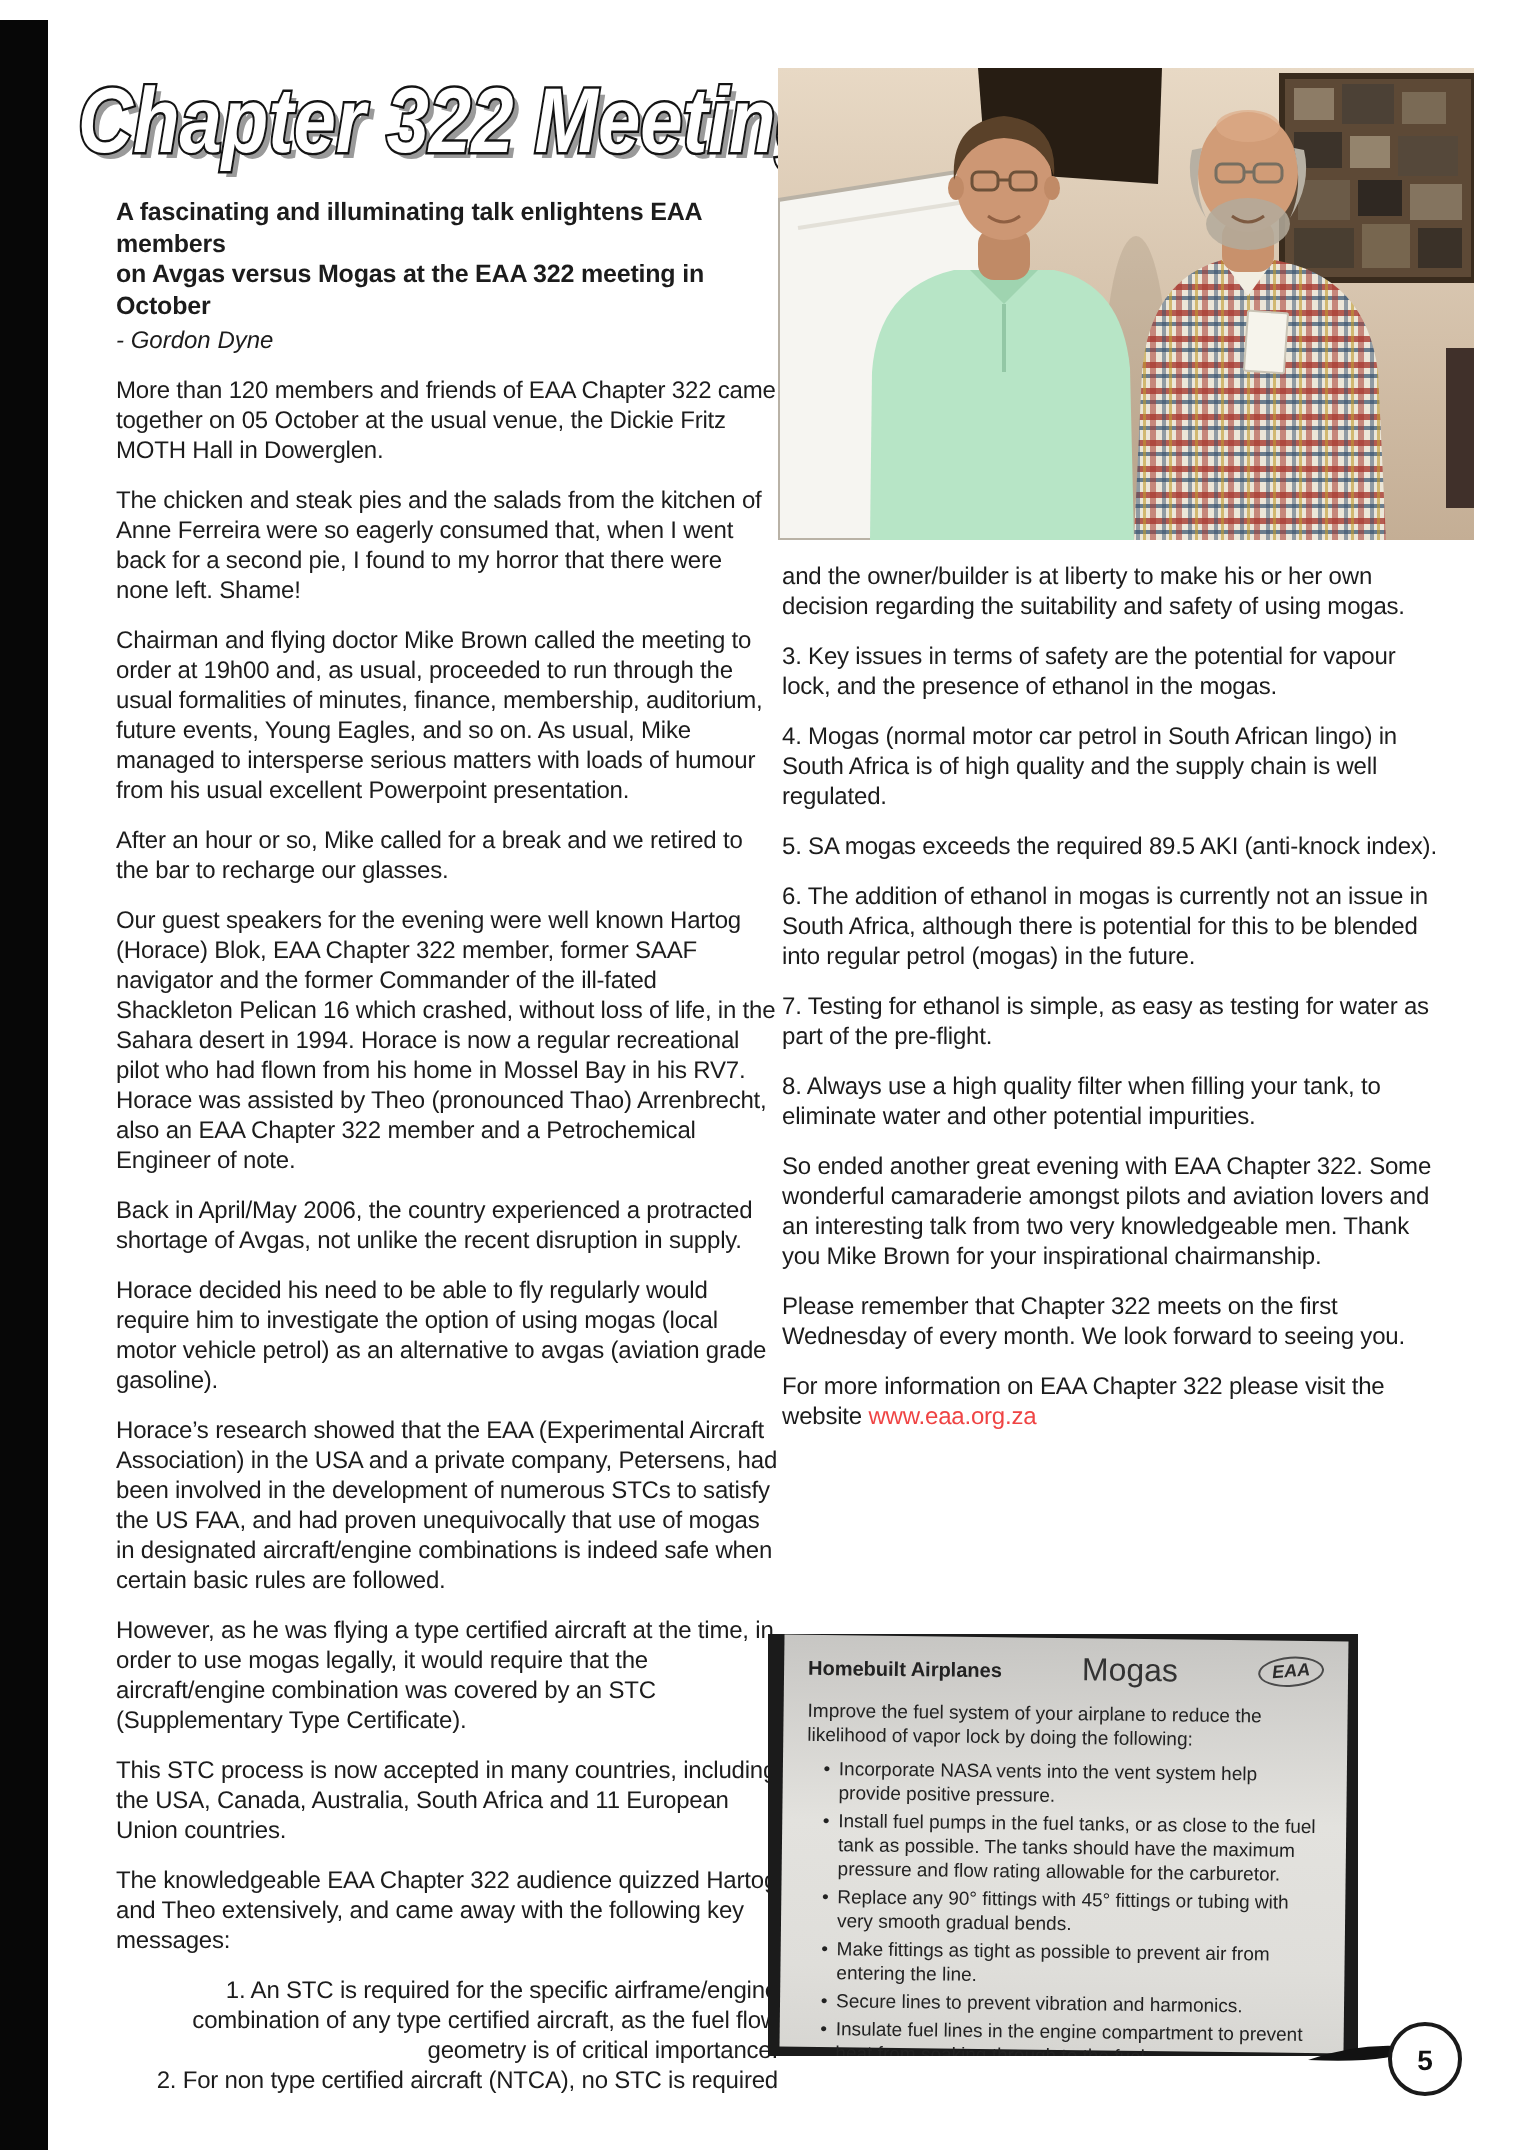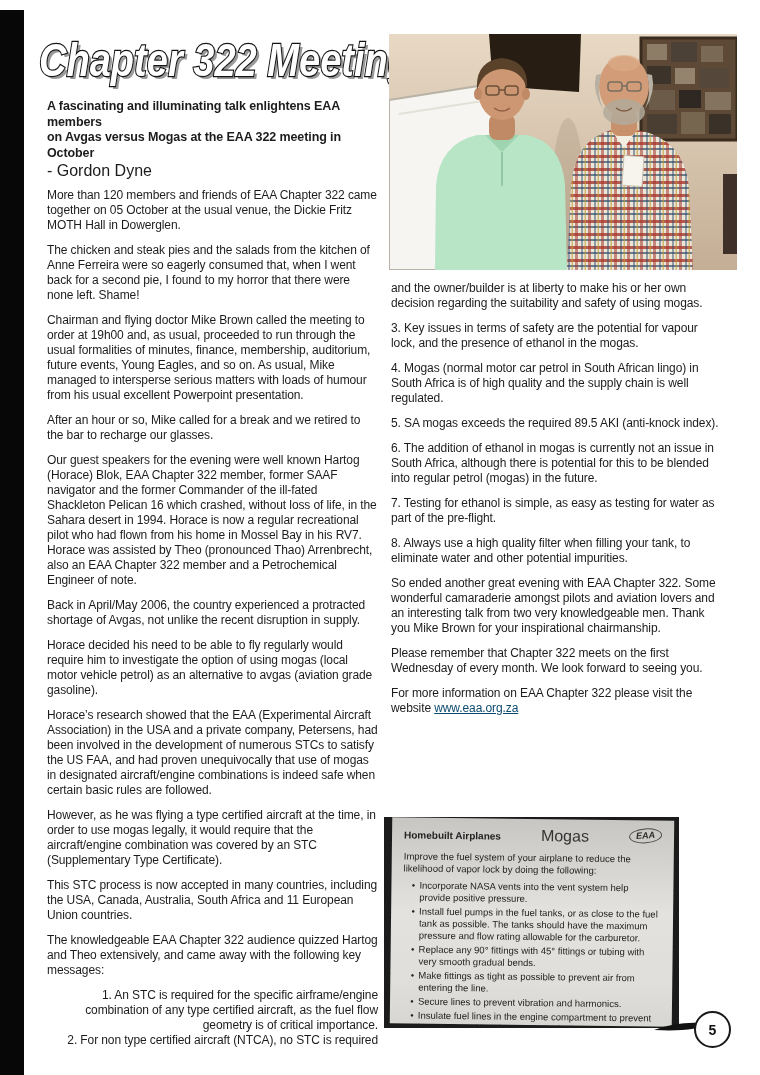--- a/index.html
+++ b/index.html
@@ -4,28 +4,28 @@
 <style>
   html,body { margin:0; padding:0; background:#ffffff; }
   .page {
     position:relative; width:760px; height:1075px; background:#ffffff;
     font-family:"Liberation Sans", sans-serif; color:#1c1c1c; overflow:hidden;
   }
   .left-strip { position:absolute; left:0; top:10px; width:24px; height:1065px; background:#070707; }
 
   .masthead { position:absolute; left:33px; top:28px; width:392px; height:68px; }
 
-  .col-left  { position:absolute; left:47px;  top:99px;  width:331px; }
+  .col-left  { position:absolute; left:58px;  top:99px;  width:331px; }
   .col-right { position:absolute; left:391px; top:281px; width:330px; }
 
   .heading { font-weight:bold; font-size:12.5px; line-height:15.5px; white-space:pre-line; margin:0 0 2px 0; letter-spacing:-0.1px; }
-  .byline  { font-size:16px; line-height:15px; margin:0 0 10px 0; }
+  .byline  { font-style:italic; font-size:12px; line-height:15px; margin:0 0 10px 0; }
   p.body   { font-size:12px; line-height:15px; margin:0 0 10px 0; letter-spacing:-0.1px; }
   p.prelines { white-space:pre-line;text-align:right; }
-  a.weblink { color:#0c4a6e; text-decoration:underline; cursor:pointer; }
+  a.weblink { color:#ef4444; cursor:pointer; }
 
   .photo-top { position:absolute; left:389px; top:34px; width:348px; height:236px; overflow:hidden; }
 
   .photo-doc { position:absolute; left:384px; top:817px; width:295px; height:211px; background:#1b1b1b; overflow:hidden; }
   .paper {
     position:absolute; left:7px; top:2px; right:6px; bottom:3px;
     background:linear-gradient(180deg,#c7c6c3 0%, #e3e2de 45%, #dfdeda 80%, #d7d6d2 100%);
     transform:rotate(0.7deg); transform-origin:50% 50%;
     padding:8px 12px 6px 12px; box-sizing:border-box; color:#222222;
   }

